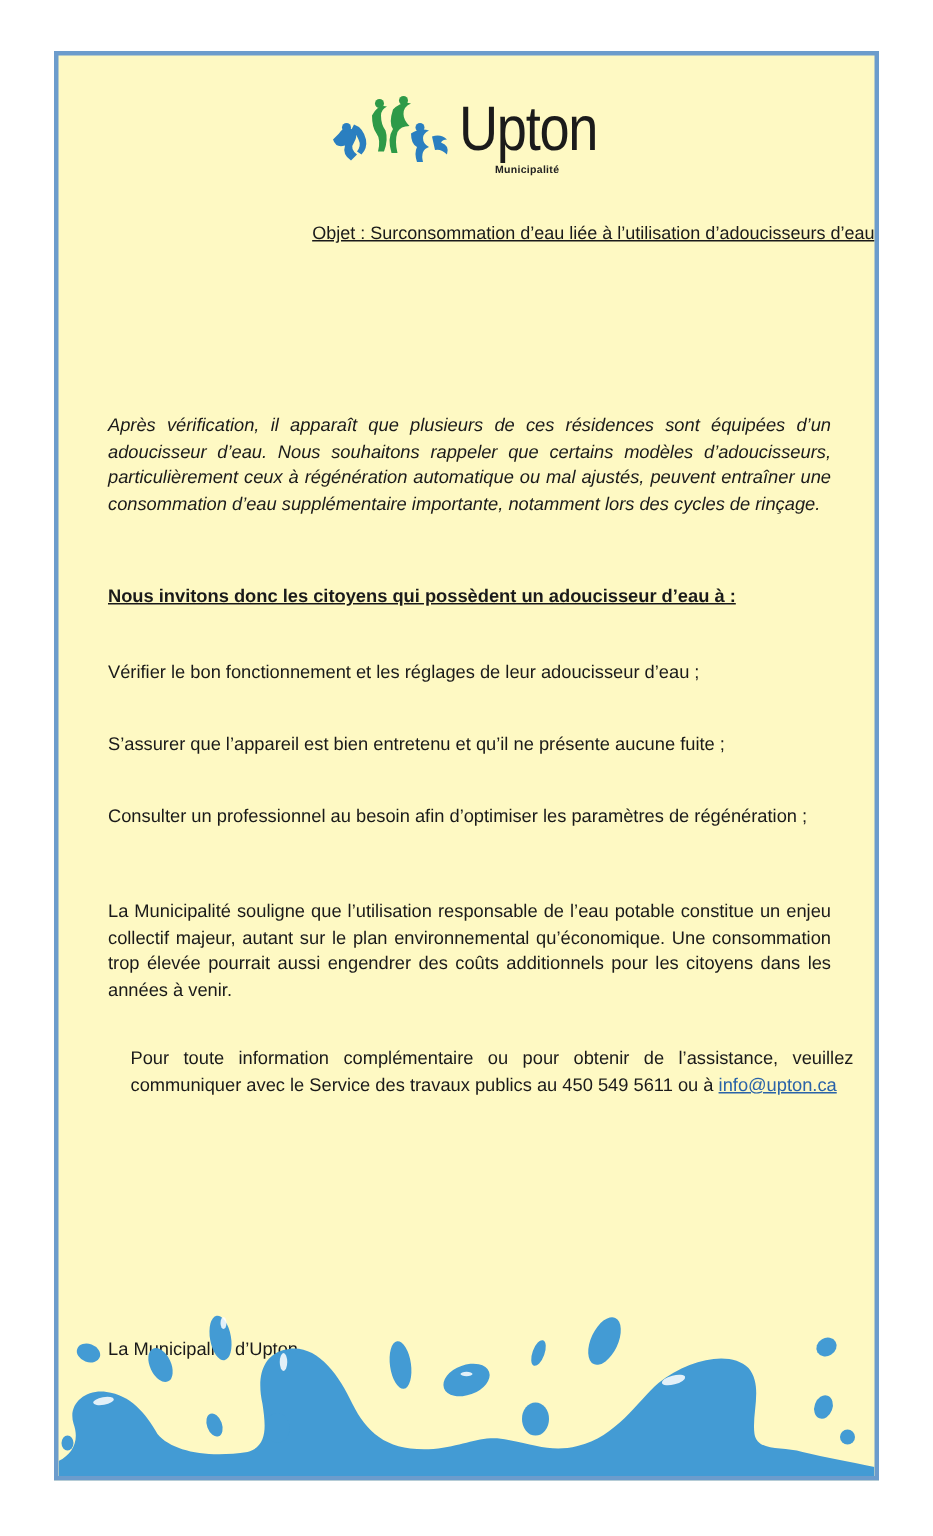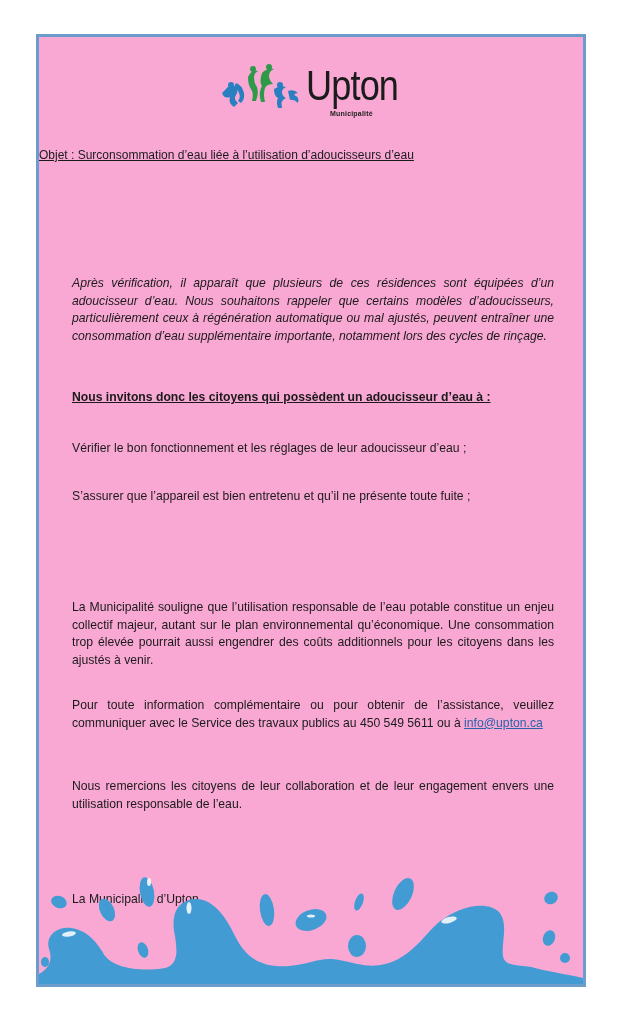--- a/index.html
+++ b/index.html
@@ -16,21 +16,21 @@
       color: #1a1a1a;
     }
     .frame {
       position: absolute;
       left: 36px;
       top: 34px;
       width: 550px;
       height: 953px;
       border: 3px solid #6c9ccc;
       box-sizing: border-box;
-      background: #f9a8d4;
+      background: #fef9c3;
       overflow: hidden;
     }
     .logo {
       position: absolute;
       left: 183px;
       top: 20px;
       width: 190px;
       height: 70px;
     }
     .logo svg { display: block; }
@@ -53,21 +53,21 @@
       font-size: 7px;
       font-weight: bold;
       color: #222;
       letter-spacing: 0.2px;
     }
     .subject {
       position: absolute;
       left: 0;
       right: 0;
       top: 111px;
-      text-align: left;
+      text-align: right;
       font-size: 12px;
       text-decoration: underline;
       color: #1a1a1a;
     }
     .body-text {
       position: absolute;
       left: 33px;
       width: 482px;
       font-size: 12.2px;
       line-height: 17.6px;
@@ -119,28 +119,28 @@
 
   <div class="subject">Objet : Surconsommation d’eau liée à l’utilisation d’adoucisseurs d’eau</div>
 
 
   <div class="body-text" style="top:238px;font-style:italic;">Après vérification, il apparaît que plusieurs de ces résidences sont équipées d’un adoucisseur d’eau. Nous souhaitons rappeler que certains modèles d’adoucisseurs, particulièrement ceux à régénération automatique ou mal ajustés, peuvent entraîner une consommation d’eau supplémentaire importante, notamment lors des cycles de rinçage.</div>
 
   <div class="body-text heading-bold" style="top:352px;">Nous invitons donc les citoyens qui possèdent un adoucisseur d’eau à :</div>
 
   <div class="body-text" style="top:403px;">Vérifier le bon fonctionnement et les réglages de leur adoucisseur d’eau ;</div>
 
-  <div class="body-text" style="top:451px;">S’assurer que l’appareil est bien entretenu et qu’il ne présente toute fuite ;</div>
+  <div class="body-text" style="top:451px;">S’assurer que l’appareil est bien entretenu et qu’il ne présente aucune fuite ;</div>
 
+  <div class="body-text" style="top:499px;">Consulter un professionnel au besoin afin d’optimiser les paramètres de régénération ;</div>
 
-  <div class="body-text" style="top:562px;">La Municipalité souligne que l’utilisation responsable de l’eau potable constitue un enjeu collectif majeur, autant sur le plan environnemental qu’économique. Une consommation trop élevée pourrait aussi engendrer des coûts additionnels pour les citoyens dans les ajustés à venir.</div>
+  <div class="body-text" style="top:562px;">La Municipalité souligne que l’utilisation responsable de l’eau potable constitue un enjeu collectif majeur, autant sur le plan environnemental qu’économique. Une consommation trop élevée pourrait aussi engendrer des coûts additionnels pour les citoyens dans les années à venir.</div>
 
-  <div class="body-text" style="top:660px;"><span>Pour toute information complémentaire ou pour obtenir de l’assistance, veuillez communiquer avec le Service des travaux publics au 450 549 5611 ou à </span><a class="link">info@upton.ca</a></div>
+  <div class="body-text" style="top:660px;margin-left:15px;"><span>Pour toute information complémentaire ou pour obtenir de l’assistance, veuillez communiquer avec le Service des travaux publics au 450 549 5611 ou à </span><a class="link">info@upton.ca</a></div>
 
-  <div class="body-text" style="top:741px;">Nous remercions les citoyens de leur collaboration et de leur engagement envers une utilisation responsable de l’eau.</div>
 
   <div class="body-text" style="top:854px;">La Municipalité d’Upton.</div>
 
   <svg class="splash" viewBox="0 0 544 120" preserveAspectRatio="none">
     <g fill="#439bd4">
 
       <path d="M0 120 L0 110 C10 105 14 96 10 85 C6 72 18 62 32 64 C48 66 58 78 66 92 C76 104 100 108 126 104 C140 100 138 86 136 72 C132 54 136 40 150 36 C170 30 186 50 196 72 C206 92 220 104 250 102 C272 100 282 92 300 96 C320 100 330 104 346 100 C372 94 386 70 400 58 C420 42 448 36 460 48 C470 60 462 78 464 92 C466 104 482 100 496 104 C512 108 526 110 544 114 L544 120 Z"></path>
 
       <ellipse cx="20" cy="38" rx="8" ry="6" transform="rotate(20 20 38)"></ellipse>
       <ellipse cx="68" cy="46" rx="7" ry="12" transform="rotate(-25 68 46)"></ellipse>

